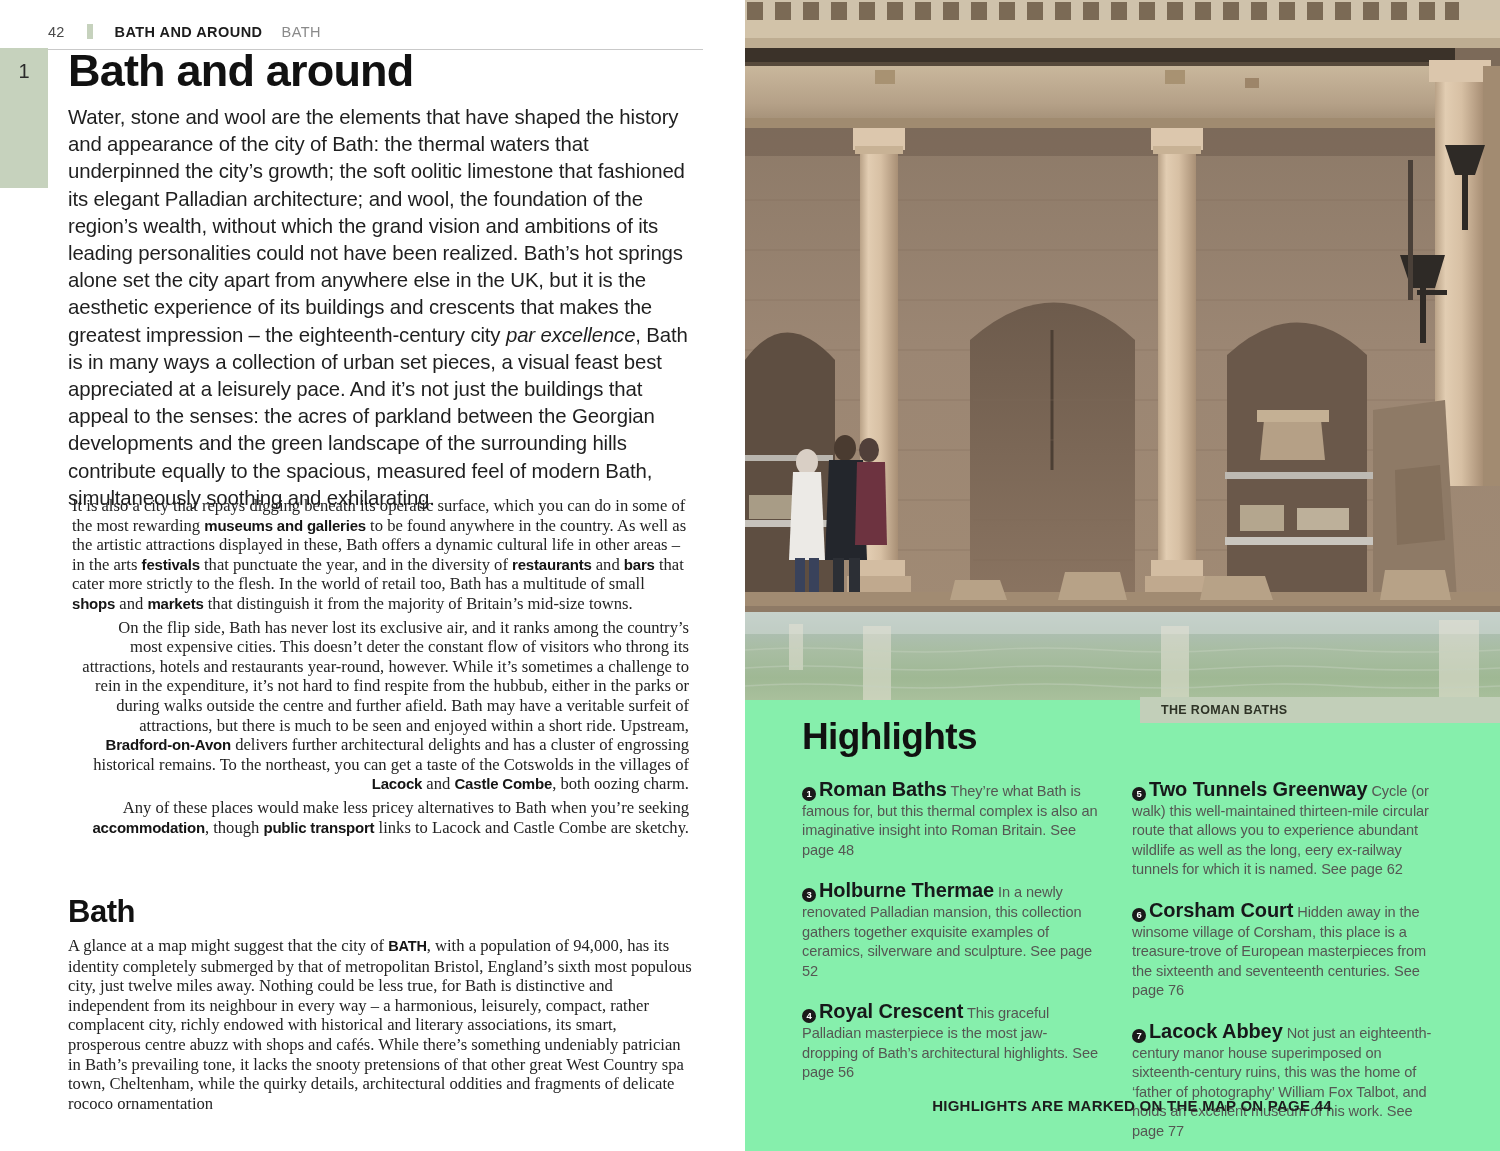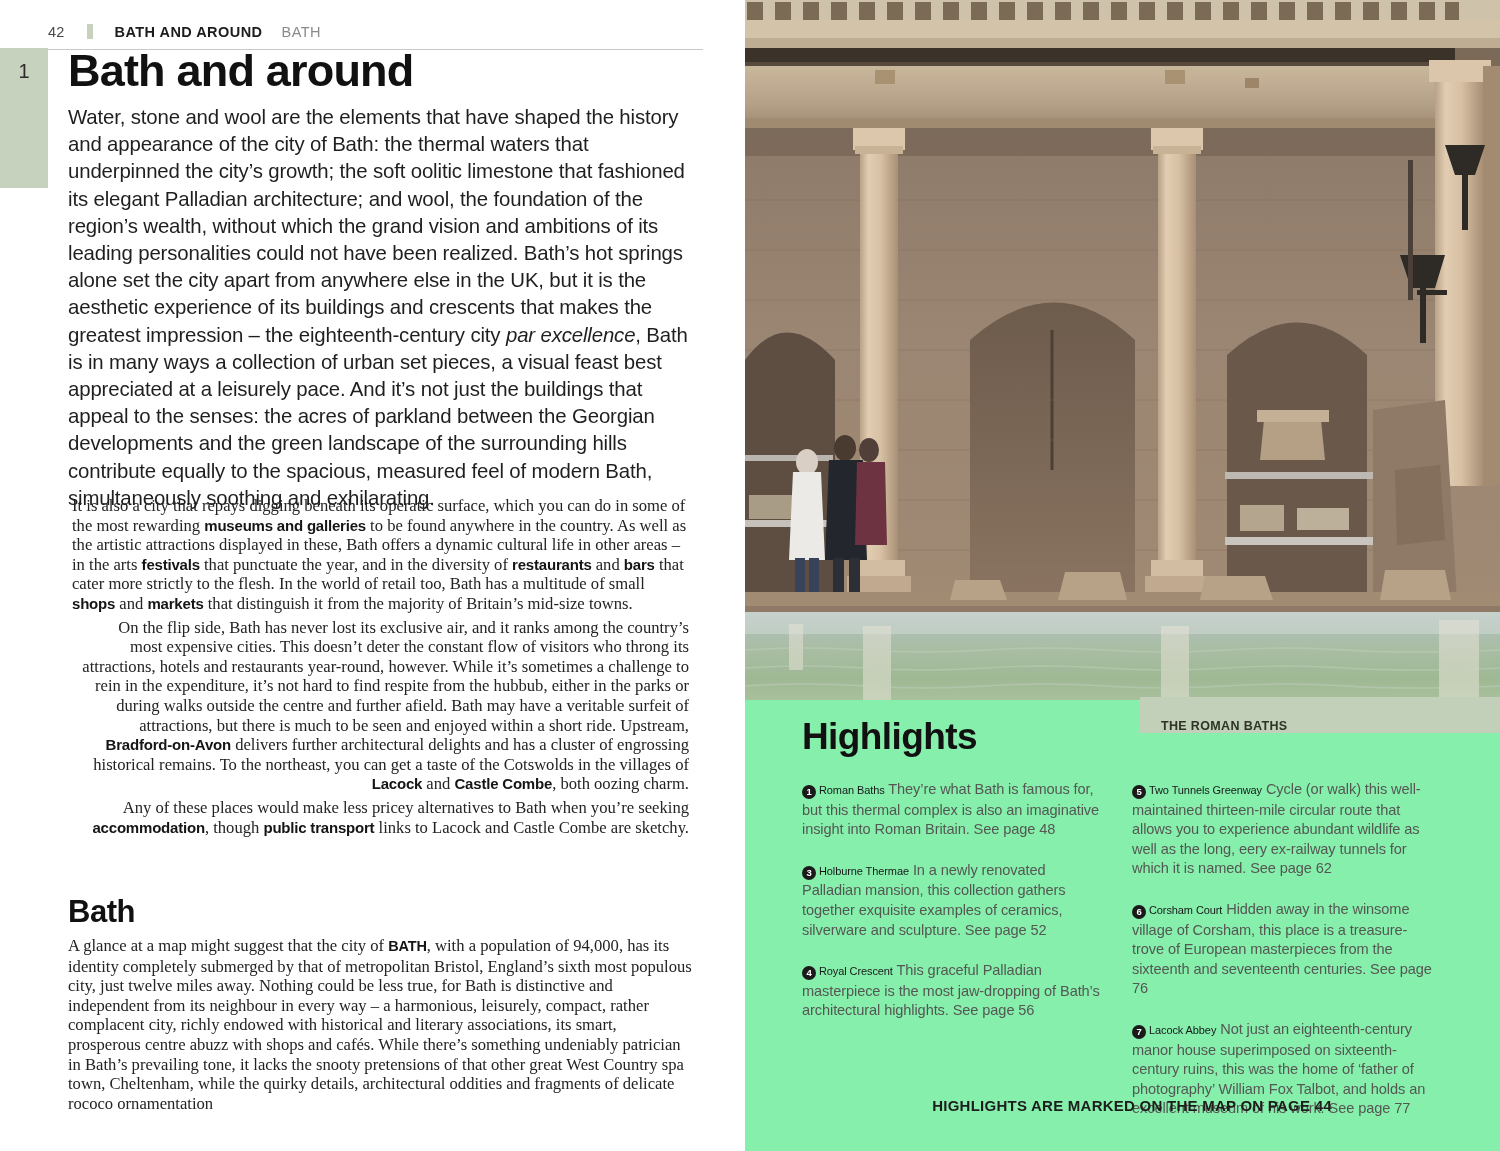--- a/index.html
+++ b/index.html
@@ -104,23 +104,23 @@
 
   
   #photo {
     position: absolute; left: 0; top: 0; width: 755px; height: 700px;
     overflow: hidden; background: #8a7a68;
   }
   .photo-svg { position: absolute; left: 0; top: 0; width: 755px; height: 700px; }
 
   .photo-caption {
     position: absolute; left: 1140px; top: 697px;
-    width: 360px; height: 36px;
+    width: 360px; height: 26px;
     background: #c2cfb9;
-    display: flex; align-items: flex-end;
+    display: flex; align-items: center;
     padding-left: 21px;
   }
   .photo-caption span {
     font-size: 12.5px; font-weight: bold; color: #2e3326;
     letter-spacing: .35px;
   }
 
   
   .highlights-title {
     position: absolute; left: 802px; top: 716px;
@@ -141,21 +141,21 @@
   }
   .hl-item .num {
     display: inline-block;
     width: 14px; height: 14px; border-radius: 50%;
     background: #1a1a1a; color: #ffffff;
     font-size: 9.5px; line-height: 14px; text-align: center;
     font-weight: bold;
     position: relative; top: 1px; margin-right: 3px;
   }
   .hl-item .name {
-    font-weight: normal; color: #17181a; font-size: 11px; margin-top: 20px;
+    font-weight: bold; color: #17181a; font-size: 20px; margin-top: 20px;
   }
   .hl-footer {
     position: absolute; left: 802px; top: 1097px; width: 660px;
     text-align: center;
     font-size: 15px; font-weight: bold; color: #1d1d1d;
     letter-spacing: .25px;
   }
 </style>
 </head>
 <body>

